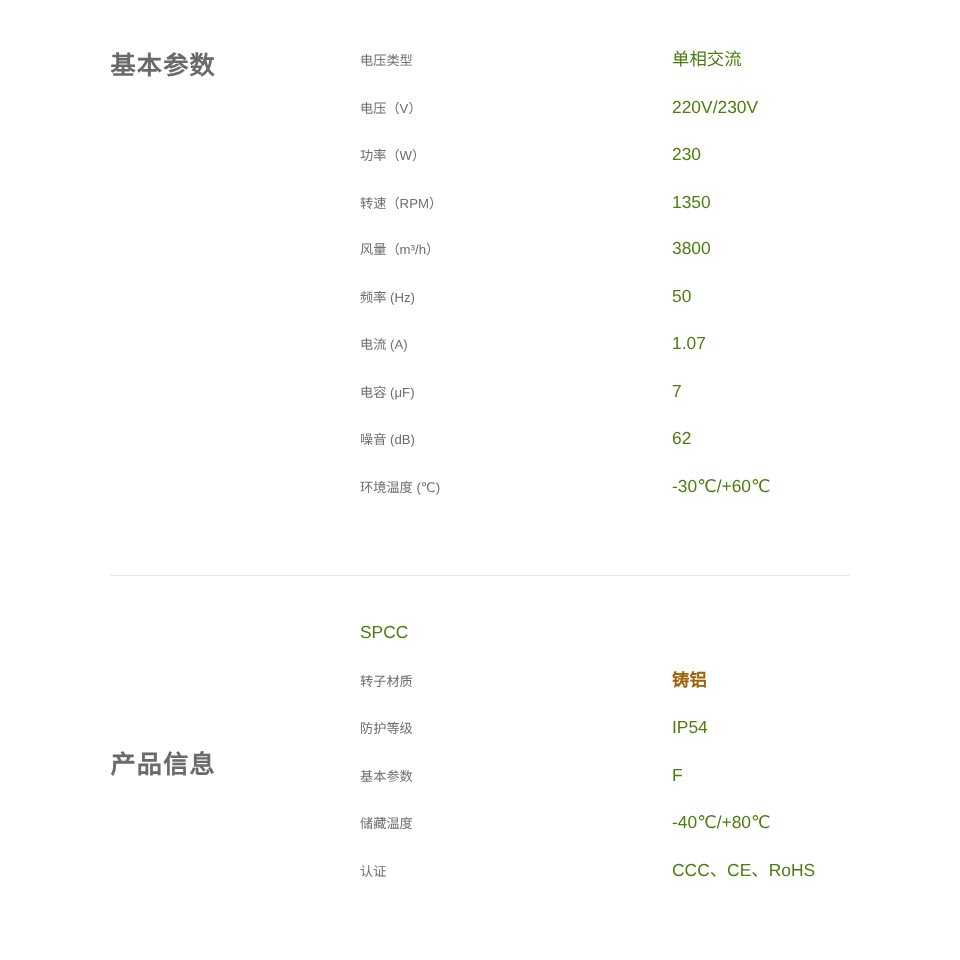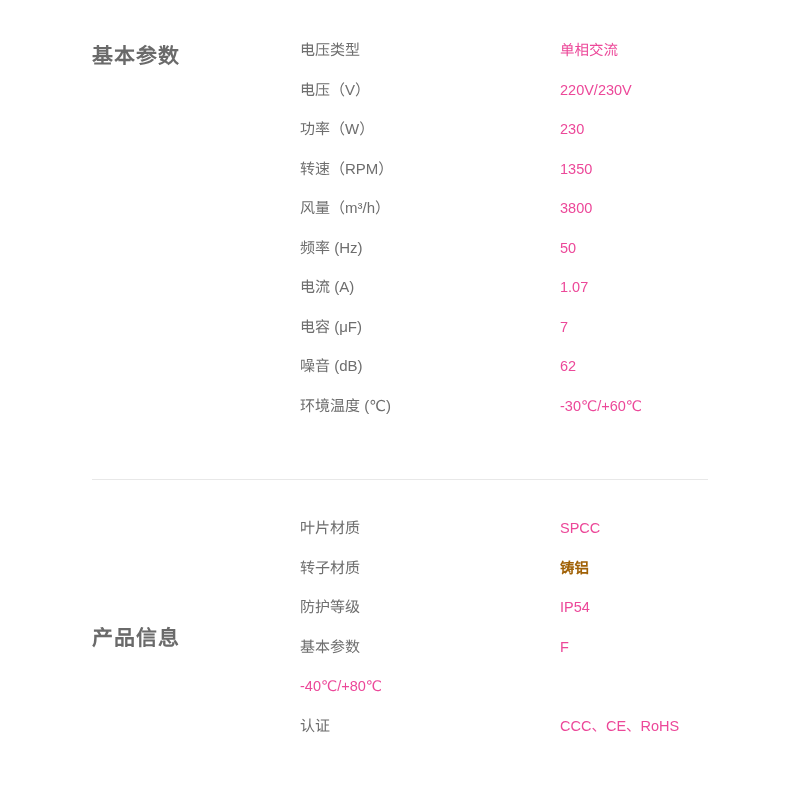--- a/index.html
+++ b/index.html
@@ -41,28 +41,28 @@
     display: block;
   }
   .spec-row {
     display: flex;
     align-items: baseline;
     height: 39.5px;
   }
   .spec-label {
     width: 260px;
     flex: 0 0 260px;
-    font-size: 15px;
+    font-size: 11px;
     color: #6e6e6e;
     line-height: 20px;
   }
   .spec-value {
     flex: 1 1 auto;
     font-size: 14.5px;
-    color: #ec4899;
+    color: #4d7c0f;
     line-height: 20px;
   }
   .spec-value.bold {
     font-weight: bold;
     color: #a16207;
   }
   .divider {
     margin: 0 92px 0 92px;
     border-top: 1px solid #e8e8e8;
     height: 0;
@@ -133,36 +133,36 @@
 
   <div class="divider-wrap">
     <div class="divider"></div>
   </div>
 
   <div class="section" id="section-product">
     <div class="section-title">产品信息</div>
     <div class="spec-table">
 
       <div class="spec-row">
-        <div class="spec-label">叶片材质</div>
         <div class="spec-value">SPCC</div>
       </div>
       <div class="spec-row">
         <div class="spec-label">转子材质</div>
         <div class="spec-value bold">铸铝</div>
       </div>
       <div class="spec-row">
         <div class="spec-label">防护等级</div>
         <div class="spec-value">IP54</div>
       </div>
       <div class="spec-row">
         <div class="spec-label">基本参数</div>
         <div class="spec-value">F</div>
       </div>
       <div class="spec-row">
+        <div class="spec-label">储藏温度</div>
         <div class="spec-value">-40℃/+80℃</div>
       </div>
       <div class="spec-row">
         <div class="spec-label">认证</div>
         <div class="spec-value">CCC、CE、RoHS</div>
       </div>
 
     </div>
   </div>
 

